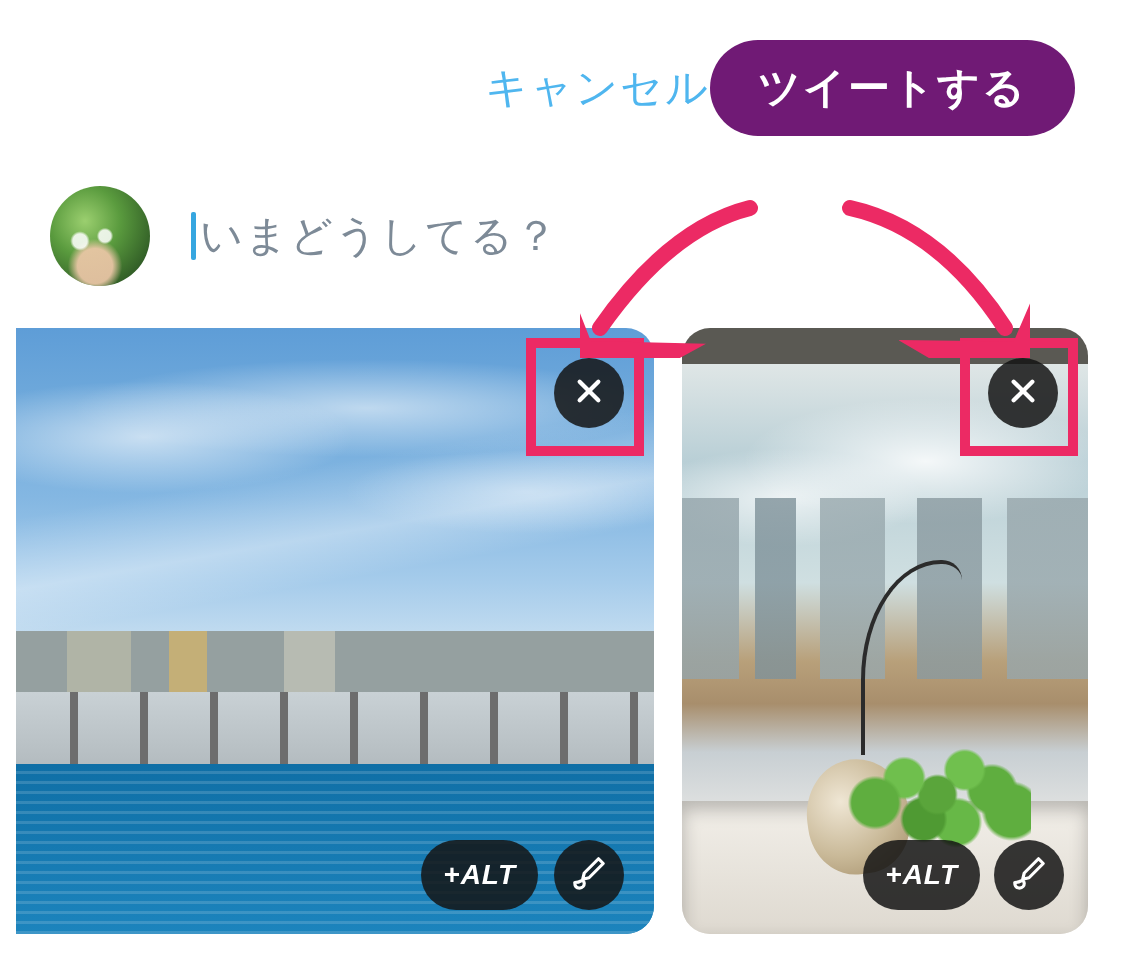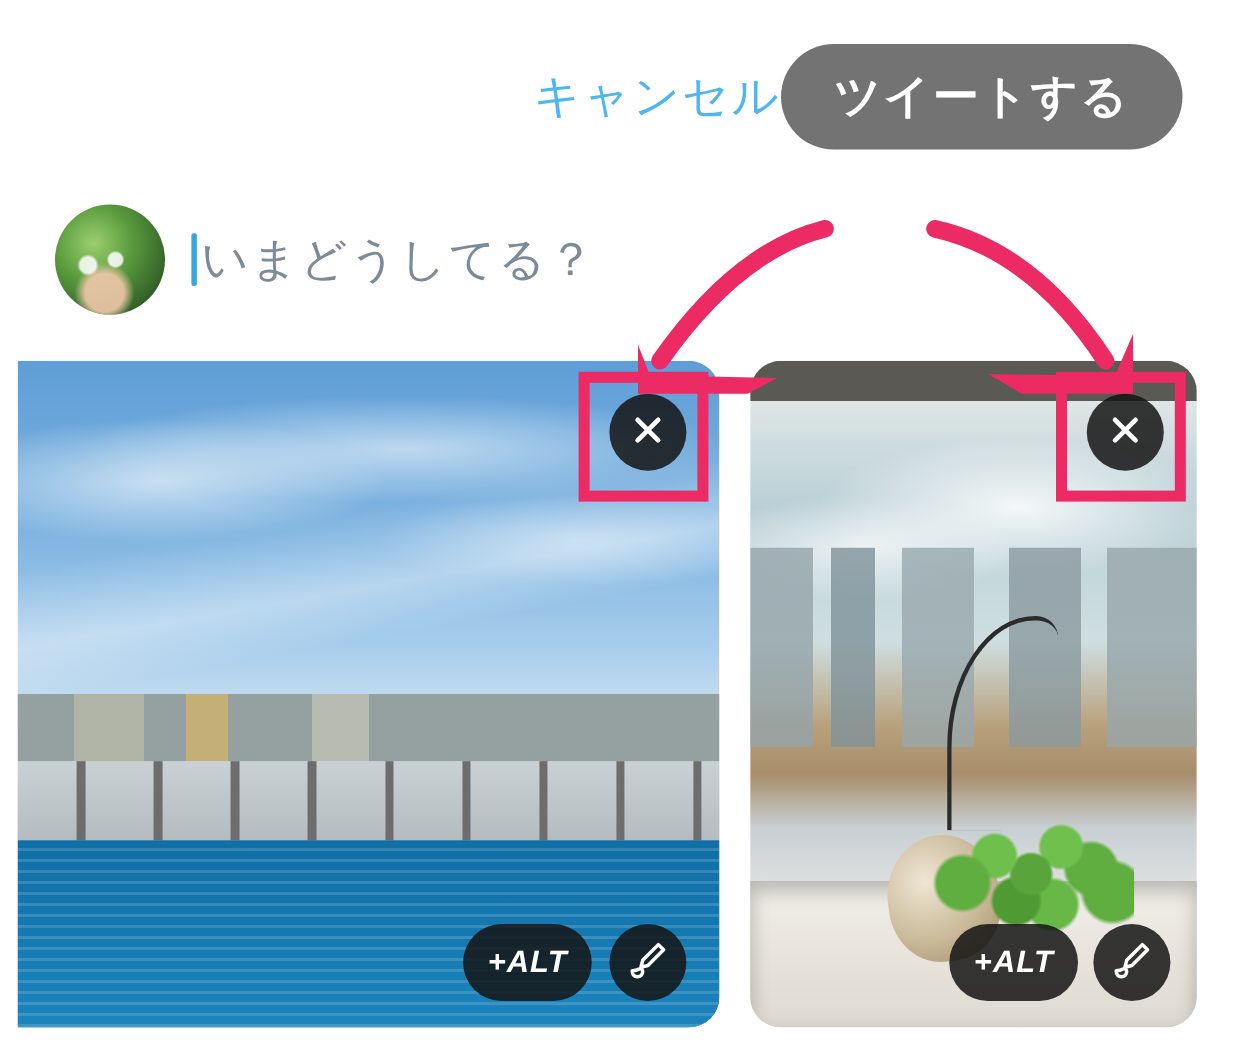--- a/index.html
+++ b/index.html
@@ -18,21 +18,21 @@
     padding: 40px 50px 30px 50px;
   }
   .cancel {
     color: #4fb6ef;
     font-size: 42px;
     font-weight: 400;
     cursor: pointer;
     letter-spacing: 2px;
   }
   .tweet-btn {
-    background: #737373;
+    background: #701a75;
     color: #fff;
     font-size: 42px;
     font-weight: 600;
     padding: 20px 48px;
     border-radius: 999px;
     cursor: pointer;
     letter-spacing: 2px;
   }
   .compose-row {
     display: flex;
@@ -55,20 +55,21 @@
     background:
       radial-gradient(circle at 30% 55%, rgba(255,255,255,.85) 8%, transparent 11%),
       radial-gradient(circle at 55% 50%, rgba(255,255,255,.85) 8%, transparent 11%),
       radial-gradient(circle at 45% 80%, rgba(240,200,170,.9) 18%, transparent 28%);
   }
   .compose-input {
     display: flex;
     align-items: center;
     gap: 4px;
     flex: 1;
+    margin-left: 17px;
   }
   .caret {
     width: 5px;
     height: 48px;
     background: #36a6e0;
     border-radius: 2px;
   }
   .placeholder {
     color: #7d8a97;
     font-size: 42px;

